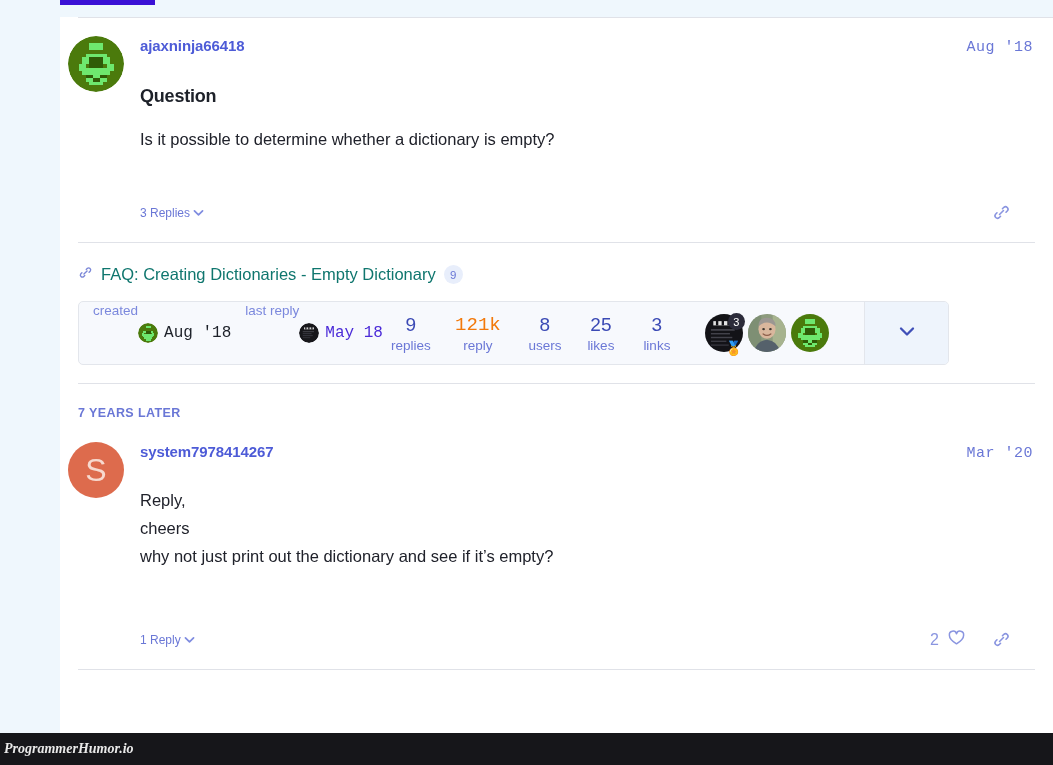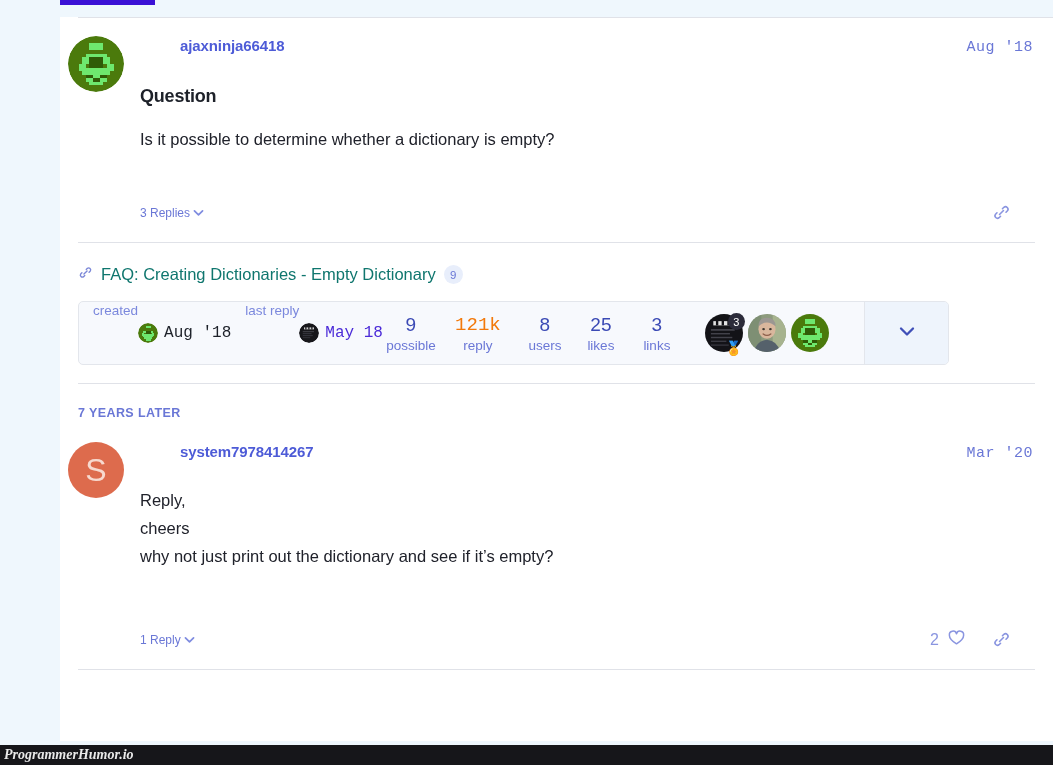--- a/index.html
+++ b/index.html
@@ -75,21 +75,20 @@
     margin-right: 16px;
     font-family: "Liberation Sans", sans-serif;
   }
 
   .post-body { flex: 1 1 auto; min-width: 0; padding-top: 1px; }
 
   .namerow {
     display: flex;
     align-items: baseline;
     justify-content: space-between;
-    margin-left: 40px;
   }
 
   .username {
     font-size: 15px;
     font-weight: bold;
     color: #4d5bd7;
     letter-spacing: -0.1px;
   }
 
   .post-date {
@@ -290,21 +289,21 @@
     font-weight: bold;
     color: #6a77d6;
     letter-spacing: 0.4px;
   }
 
   
   .watermark {
     position: absolute;
     left: 0; bottom: 0;
     width: 1053px;
-    height: 20px;
+    height: 32px;
     background: #16161a;
     display: flex;
     align-items: center;
   }
   .watermark span {
     color: #e9e9e9;
     font-family: "Liberation Serif", serif;
     font-style: italic;
     font-weight: bold;
     font-size: 14px;
@@ -443,21 +442,21 @@
                   <rect x="3" y="11.4" width="6" height="0.7" fill="#34343b"></rect>
                 </svg>
               </span>
               <span class="d-reply">May 18</span>
             </span>
           </div>
 
           <div class="numcols">
             <div class="stat">
               <span class="val">9</span>
-              <span class="lbl">possible</span>
+              <span class="lbl">replies</span>
             </div>
             <div class="stat hot" style="width:78px">
               <span class="val">121k</span>
               <span class="lbl">reply</span>
             </div>
             <div class="stat">
               <span class="val">8</span>
               <span class="lbl">users</span>
             </div>
             <div class="stat">

